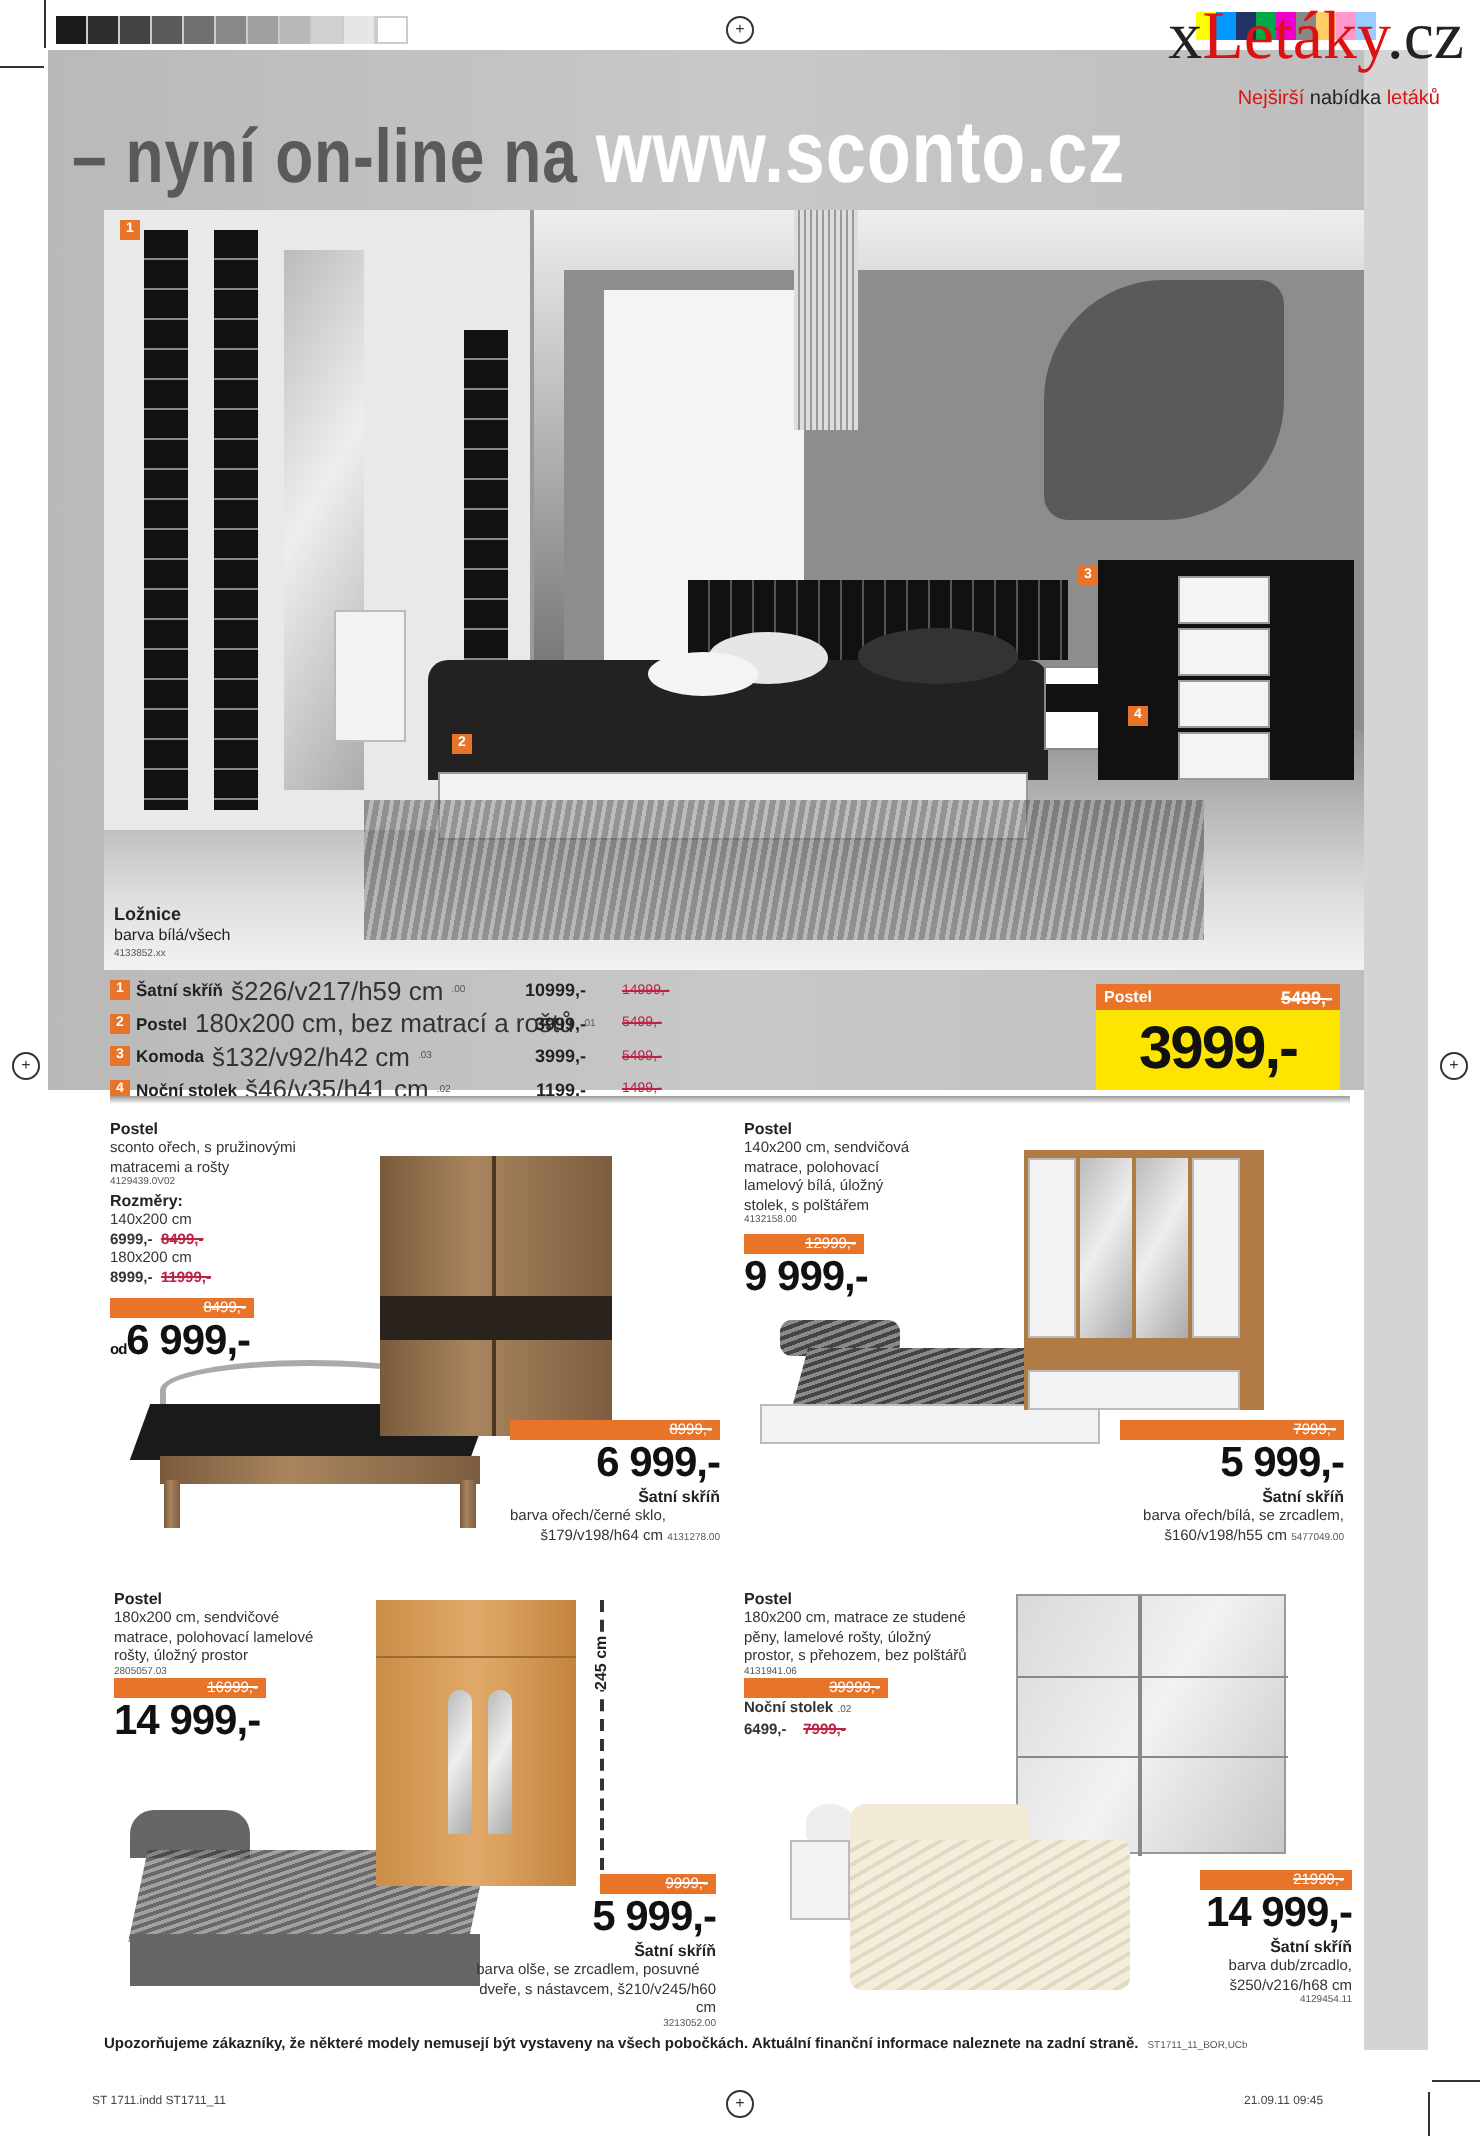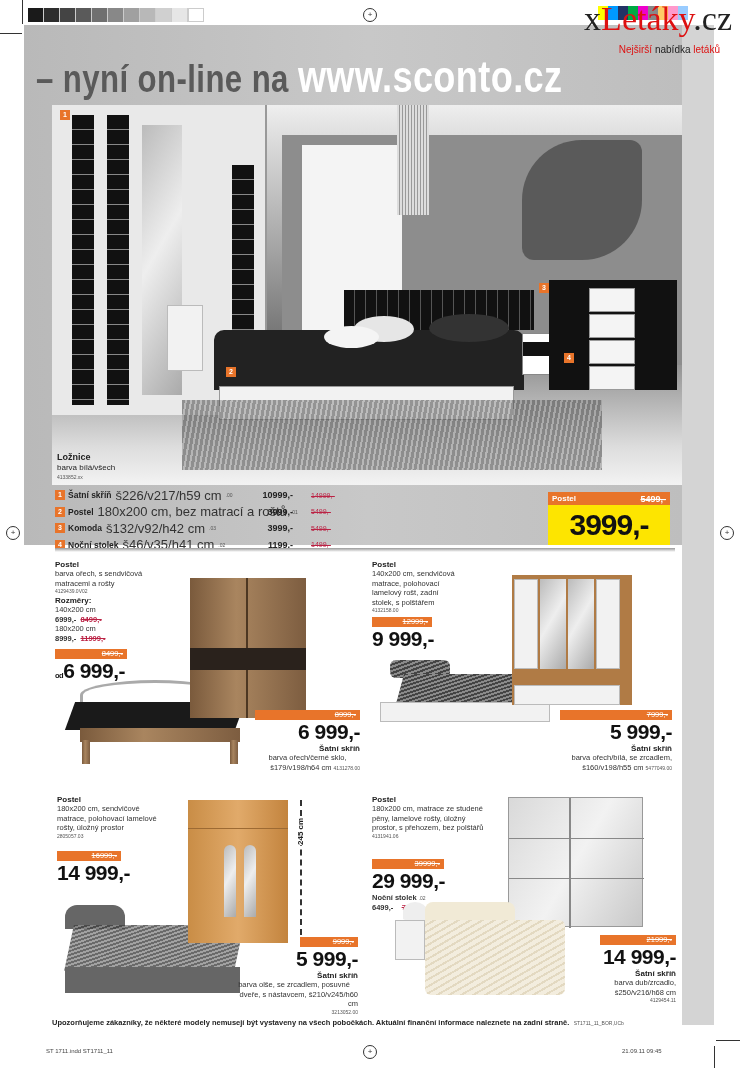--- a/index.html
+++ b/index.html
@@ -202,21 +202,21 @@
   <div class="top">
       <span>Postel</span>
       <span class="o">5499,-</span>
     </div>
   <div class="big">3999,-</div>
 </div>
 <div class="abs shadowline"></div>
 
 <div class="abs" style="left:55px;top:560px;width:120px">
   <div class="ptitle">Postel</div>
-  <div class="pdesc">barva ořech, s sendvičová</div>
+  <div class="pdesc">sconto ořech, s pružinovými</div>
   <div class="pdesc">matracemi a rošty</div>
   <div class="pcode">4129439.0V02</div>
   <div class="ptitle" style="margin-top:2px">Rozměry:</div>
   <div class="pdesc">140x200 cm</div>
   <div class="pdesc"><b>6999,-</b>&nbsp;&nbsp;<b class="strike">8499,-</b></div>
   <div class="pdesc">180x200 cm</div>
   <div class="pdesc"><b>8999,-</b>&nbsp;&nbsp;<b class="strike">11999,-</b></div>
   <div class="oldbar" style="margin-top:6px;width:72px"><span>8499,-</span></div>
   <div class="price"><span class="small">od</span><span>6 999,-</span></div>
 </div>
@@ -230,29 +230,29 @@
 </div>
 
 <div class="abs wood" style="left:190px;top:578px;width:116px;height:140px">
   <div class="abs" style="left:56px;top:0;width:2px;height:140px;background:#4d3722"></div>
   <div class="abs" style="left:0;top:70px;width:116px;height:22px;background:#2a221c"></div>
 </div>
 <div class="abs" style="left:255px;top:710px;width:105px">
   <div class="oldbar"><span>8999,-</span></div>
   <div class="price" style="text-align:right">6 999,-</div>
   <div class="ptitle" style="text-align:right">Šatní skříň</div>
-  <div class="pdesc" style="text-align:center">barva ořech/černé sklo,</div>
+  <div class="pdesc" style="text-align:left">barva ořech/černé sklo,</div>
   <div class="pdesc" style="text-align:right"><span>š179/v198/h64 cm</span> <span class="pcode">4131278.00</span></div>
 </div>
 
 <div class="abs" style="left:372px;top:560px;width:115px">
   <div class="ptitle">Postel</div>
   <div class="pdesc">140x200 cm, sendvičová</div>
   <div class="pdesc">matrace, polohovací</div>
-  <div class="pdesc">lamelový rošt, zadní</div>
+  <div class="pdesc">lamelový bílá, úložný</div>
   <div class="pdesc">stolek, s polštářem</div>
   <div class="pcode">4132158.00</div>
   <div class="oldbar" style="margin-top:4px;width:60px"><span>12999,-</span></div>
   <div class="price">9 999,-</div>
 </div>
 <div class="abs" style="left:380px;top:660px;width:170px;height:70px">
   <div class="abs fabric" style="left:10px;top:0;width:60px;height:18px;border-radius:6px"></div>
   <div class="abs fabric" style="left:20px;top:14px;width:150px;height:30px;transform:skewX(-15deg)"></div>
   <div class="abs white" style="left:0;top:42px;width:170px;height:20px"></div>
 </div>
@@ -270,21 +270,21 @@
   <div class="pdesc" style="text-align:right">barva ořech/bílá, se zrcadlem,</div>
   <div class="pdesc" style="text-align:right"><span>š160/v198/h55 cm</span> <span class="pcode">5477049.00</span></div>
 </div>
 
 <div class="abs" style="left:57px;top:795px;width:130px">
   <div class="ptitle">Postel</div>
   <div class="pdesc">180x200 cm, sendvičové</div>
   <div class="pdesc">matrace, polohovací lamelové</div>
   <div class="pdesc">rošty, úložný prostor</div>
   <div class="pcode">2805057.03</div>
-  <div class="oldbar" style="margin-top:12px;width:64px"><span>16999,-</span></div>
+  <div class="oldbar" style="margin-top:0;width:76px"><span>16999,-</span></div>
   <div class="price">14 999,-</div>
 </div>
 <div class="abs" style="left:65px;top:905px;width:175px;height:95px">
   <div class="abs" style="left:0;top:0;width:60px;height:24px;background:#666;border-radius:12px 12px 0 0"></div>
   <div class="abs fabric" style="left:4px;top:20px;width:170px;height:46px;transform:skewX(-12deg);opacity:.8"></div>
   <div class="abs" style="left:0;top:62px;width:175px;height:26px;background:#666"></div>
 </div>
 <div class="abs light" style="left:188px;top:800px;width:100px;height:143px">
   <div class="abs" style="left:0;top:28px;width:100px;height:1px;background:#9d6a33"></div>
   <div class="abs mirror" style="left:36px;top:45px;width:12px;height:72px;border-radius:8px 8px 0 0"></div>
@@ -300,22 +300,21 @@
   <div class="pdesc" style="text-align:right">dveře, s nástavcem, š210/v245/h60 cm</div>
   <div class="pcode" style="text-align:right">3213052.00</div>
 </div>
 
 <div class="abs" style="left:372px;top:795px;width:140px">
   <div class="ptitle">Postel</div>
   <div class="pdesc">180x200 cm, matrace ze studené</div>
   <div class="pdesc">pěny, lamelové rošty, úložný</div>
   <div class="pdesc">prostor, s přehozem, bez polštářů</div>
   <div class="pcode">4131941.06</div>
-  <div class="oldbar" style="margin-top:20px;width:72px"><span>39999,-</span></div>
-  <div class="price">29 999,-</div>
+  <div class="oldbar" style="margin-top:0;width:72px"><span>39999,-</span></div>
   <div class="pdesc"><b>Noční stolek</b> <span class="pcode">.02</span></div>
   <div class="pdesc"><b>6499,-</b>&nbsp;&nbsp;&nbsp;&nbsp;<b class="strike">7999,-</b></div>
 </div>
 <div class="abs" style="left:508px;top:797px;width:135px;height:130px;background:linear-gradient(120deg,#d9d9d9,#f2f2f2 50%,#c8c8c8);border:1px solid #999">
   <div class="abs" style="left:60px;top:0;width:2px;height:130px;background:#888"></div>
   <div class="abs" style="left:0;top:40px;width:135px;height:1px;background:#888"></div>
   <div class="abs" style="left:0;top:80px;width:135px;height:1px;background:#888"></div>
 </div>
 <div class="abs" style="left:395px;top:890px;width:175px;height:110px">
   <div class="abs white" style="left:0;top:30px;width:30px;height:40px"></div>

